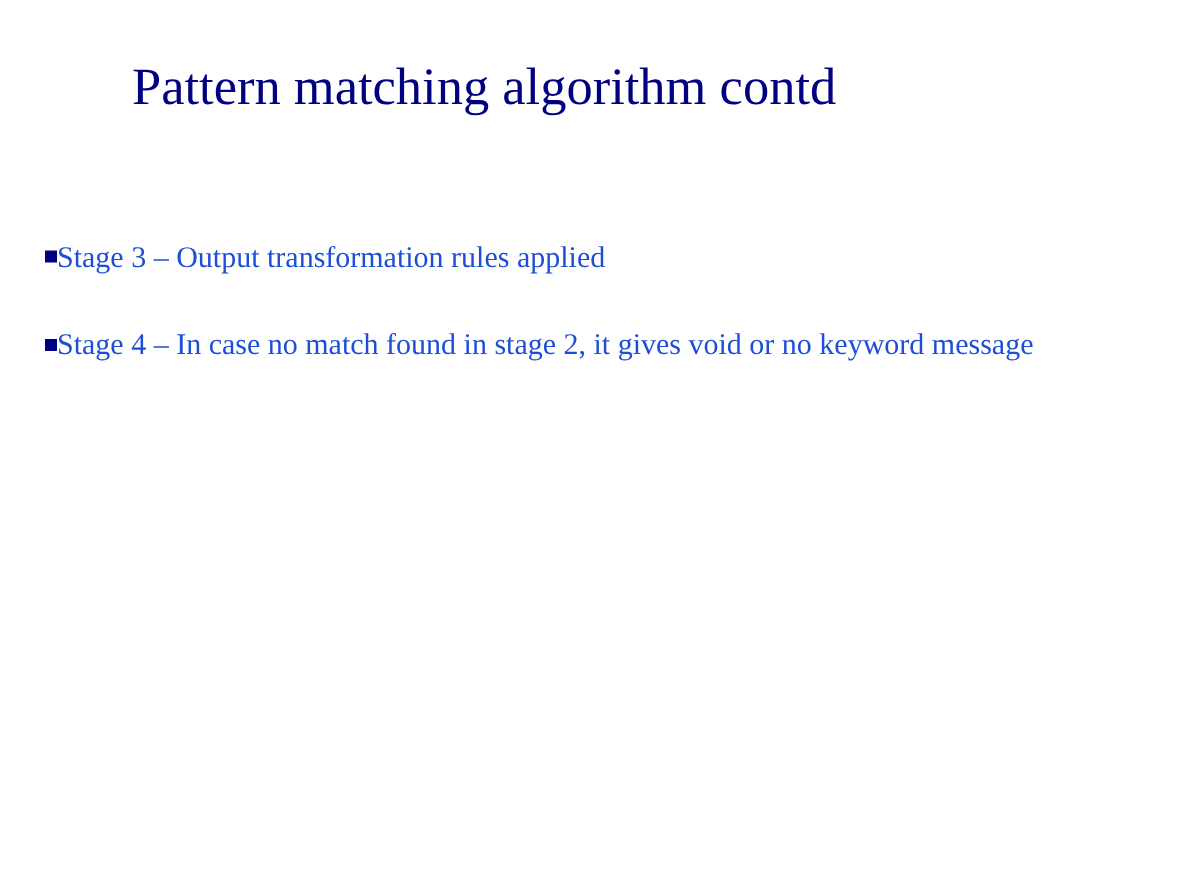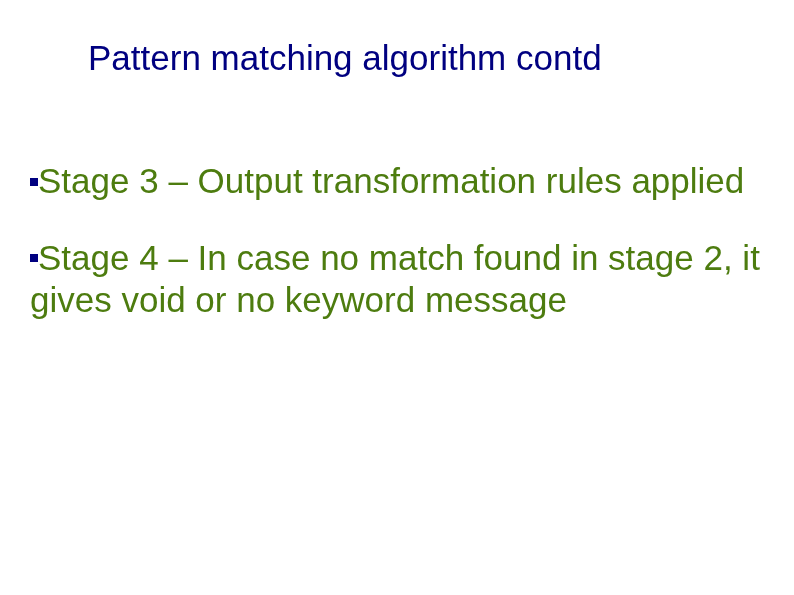--- a/index.html
+++ b/index.html
@@ -1,15 +1,15 @@
 <!DOCTYPE html>
 <html><head>
 <meta charset="utf-8">
 <style>
-  * { margin: 0; padding: 0; box-sizing: border-box; }
+  * { margin: 0; padding: 0; box-sizing: border-box; font-family: Liberation Serif, serif; }
   body {
     width: 794px;
     height: 595px;
     background: #ffffff;
     font-family: Arial, Helvetica, sans-serif;
     position: relative;
   }
   .slide {
     width: 100%;
     height: 100%;
@@ -20,22 +20,22 @@
     font-size: 35px;
     font-weight: normal;
     margin-left: 58px;
     margin-bottom: 82px;
     letter-spacing: 0px;
   }
   .bullets {
     list-style: none;
   }
   .bullets li {
-    color: #4d7c0f;
-    font-size: 35px;
+    color: #1d4ed8;
+    font-size: 20px;
     line-height: 1.22;
     margin-bottom: 34px;
     position: relative;
     padding-left: 0;
   }
   .bullet-marker {
     display: inline-block;
     width: 8px;
     height: 8px;
     background: #000080;

